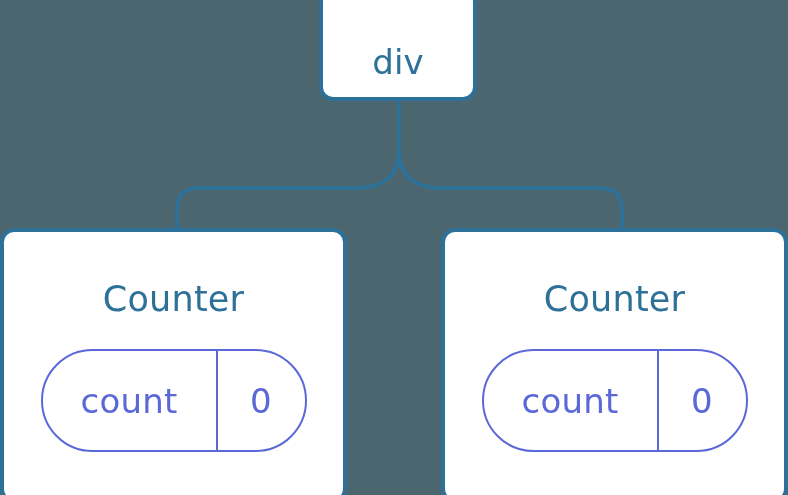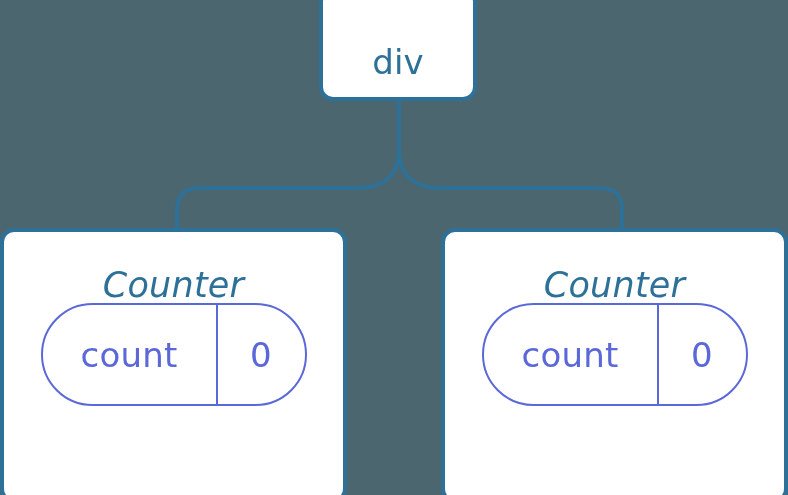--- a/index.html
+++ b/index.html
@@ -67,27 +67,27 @@
     flex-direction: column;
     align-items: center;
   }
   .node-child.left  { left: 0px; }
   .node-child.right { left: 441px; }
 
   .child-title {
     color: #2e7198;
     font-size: 35px;
     line-height: 1;
-    margin-top: 36px;
+    margin-top: 50px;
     letter-spacing: 0.2px;
-    font-style: italic;
   }
 
   
   .state-pill {
+    margin-top: 32px;
     width: 266px;
     height: 103px;
     border: 2px solid #5b68d8;
     border-radius: 52px;
     box-sizing: border-box;
     display: flex;
     align-items: stretch;
     background: #ffffff;
   }
 

